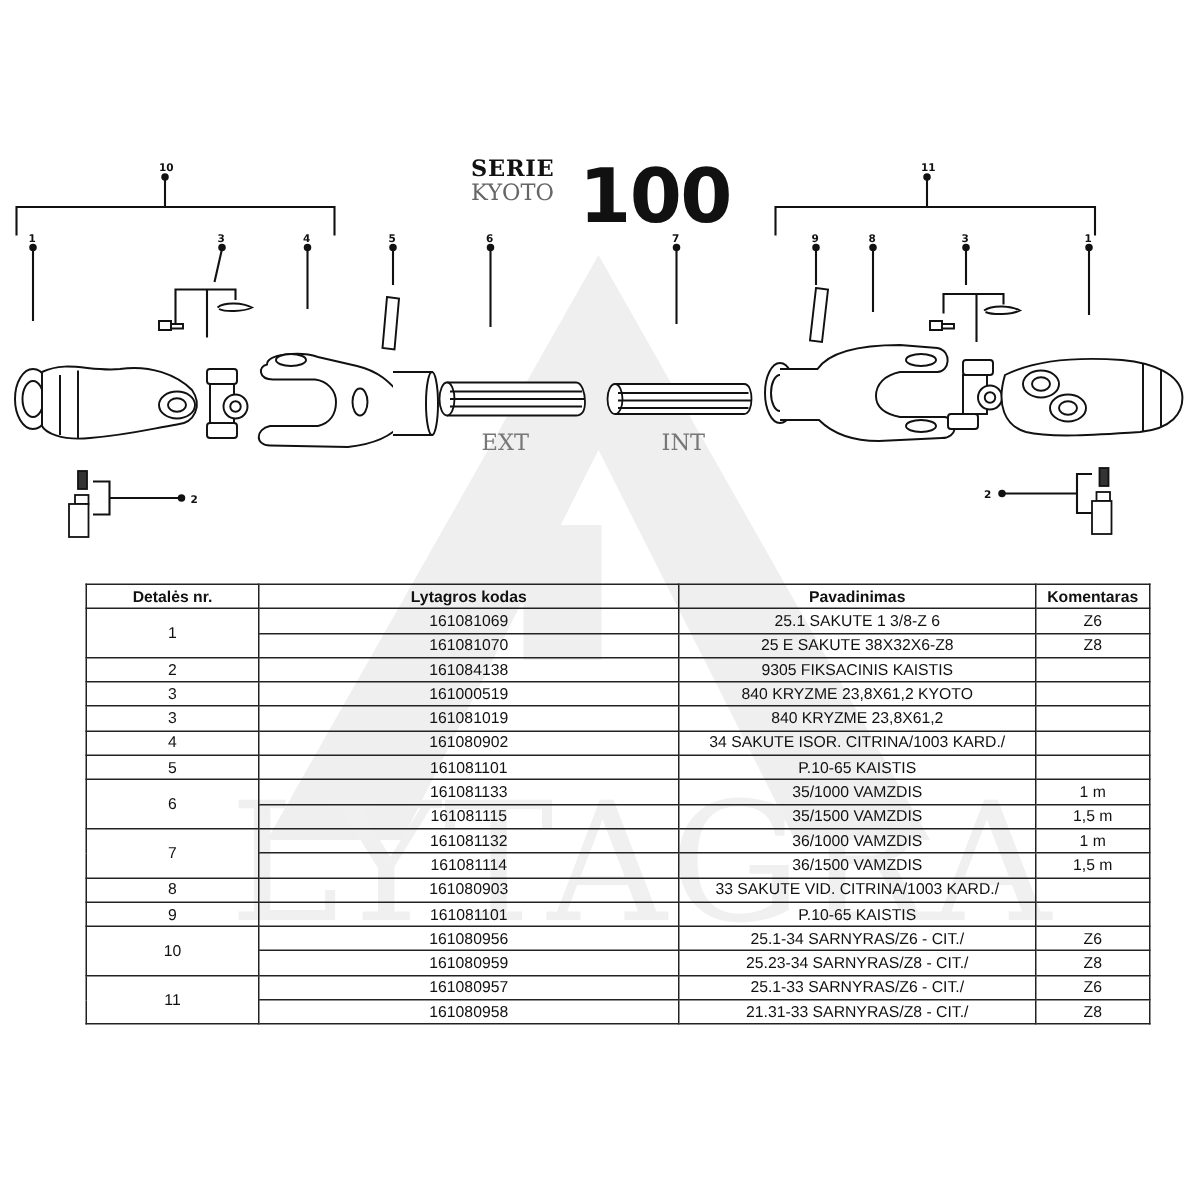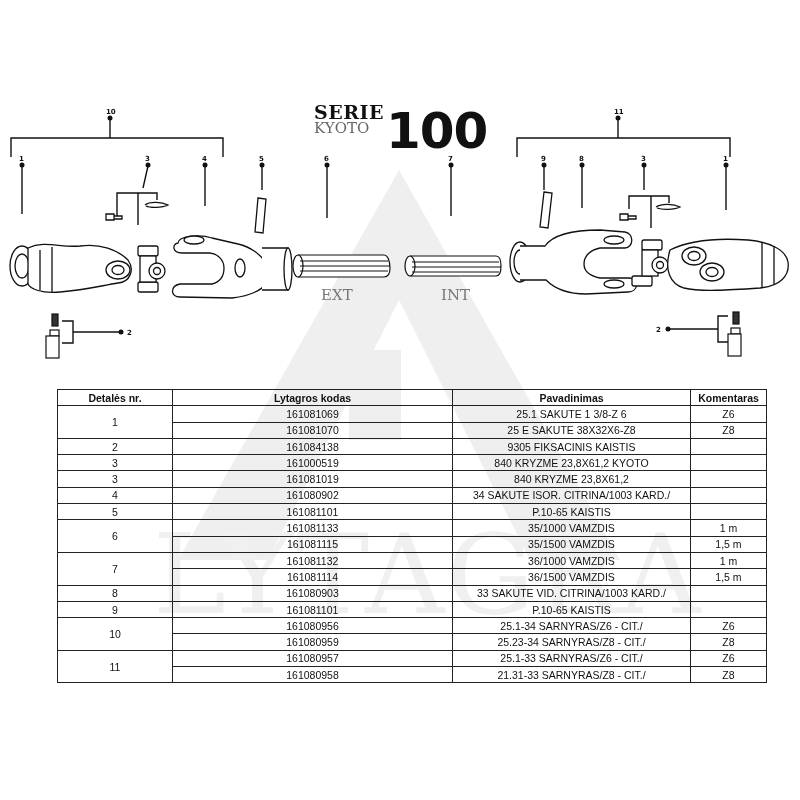--- a/index.html
+++ b/index.html
@@ -1,20 +1,20 @@
 <!DOCTYPE html>
 <html><head>
 <meta charset="utf-8">
 <style>
   html, body { margin:0; padding:0; background:#fff; }
   body { width:800px; height:800px; position:relative; overflow:hidden; font-family:"DejaVu Sans", sans-serif; }
   .watermark { position:absolute; left:3px; top:0; width:800px; height:582px; pointer-events:none; }
   .wm-text { position:absolute; left:150px; top:520px; width:520px; font-family:"DejaVu Serif", serif; font-size:110px; letter-spacing:2px; color:#f0f0f0; white-space:nowrap; line-height:1; }
   .title { position:absolute; left:314px; top:104px; }
-  .title .serie { font-family:"DejaVu Serif", serif; font-weight:bold; font-size:19px; color:#111; letter-spacing:0.5px; line-height:16px; }
+  .title .serie { font-family:"DejaVu Serif", serif; font-weight:bold; font-size:15px; color:#111; letter-spacing:0.5px; line-height:16px; }
   .title .series { font-family:"DejaVu Serif", serif; font-size:15px; color:#666; line-height:16px; }
   .title .num { position:absolute; left:72px; top:-2px; font-family:"DejaVu Sans", sans-serif; font-weight:bold; font-size:50px; color:#111; letter-spacing:-1px; }
   .diagram { position:absolute; left:0; top:0; width:800px; height:380px; }
   .callout { font-family:"DejaVu Sans", sans-serif; font-size:7px; font-weight:bold; fill:#111; }
   .lbl-big { font-family:"DejaVu Serif", serif; font-size:15px; fill:#777; }
   table.parts { position:absolute; left:57px; top:389px; width:709px; border-collapse:collapse; font-family:"Liberation Sans", sans-serif; font-size:10.5px; color:#111; table-layout:fixed; }
   table.parts th, table.parts td { border:1px solid #222; text-align:center; height:15.3px; padding:0; line-height:14px; white-space:nowrap; overflow:hidden; }
   table.parts th { font-weight:bold; font-size:10.5px; }
   table.parts tr.gstart td { border-top:1.8px solid #222; }
 </style>

